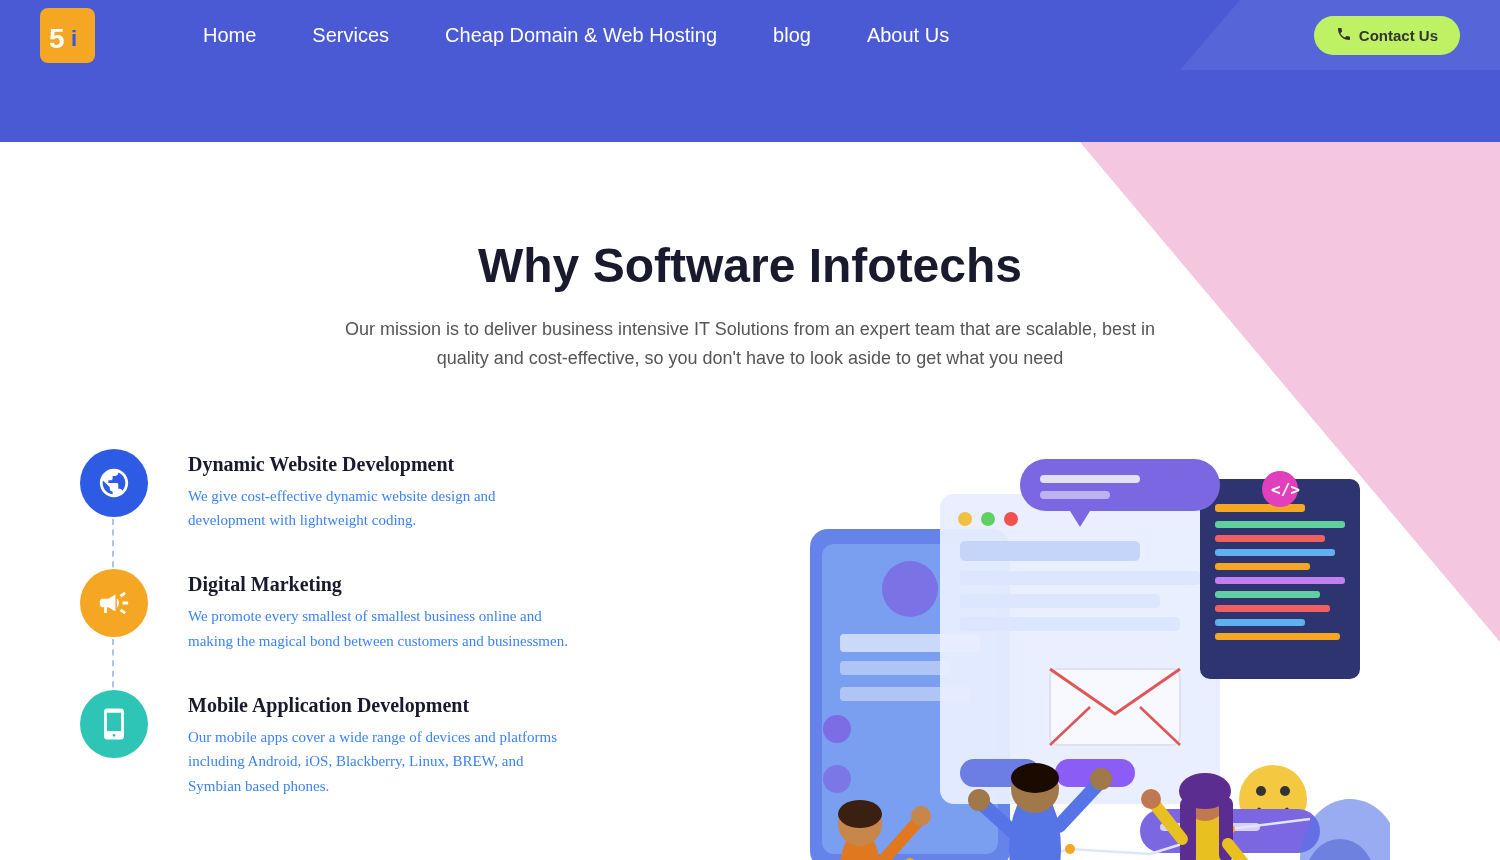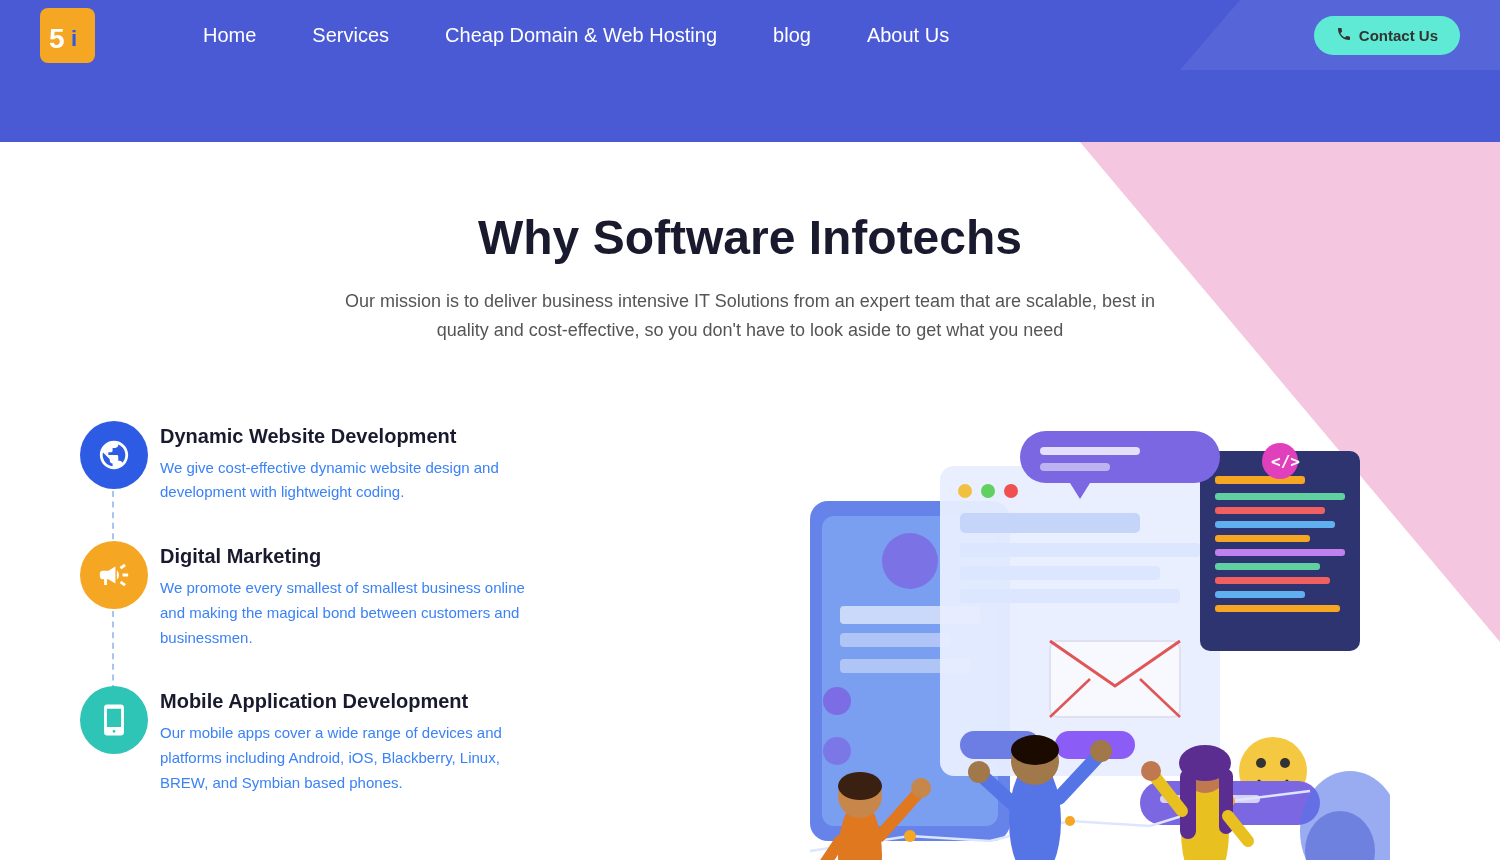--- a/index.html
+++ b/index.html
@@ -37,21 +37,21 @@
     }
     .nav-link {
       color: #fff;
       text-decoration: none;
       font-size: 20px;
       font-weight: 500;
       padding: 0 28px;
       white-space: nowrap;
     }
     .contact-btn {
-      background: #5eead4;
+      background: #bef264;
       color: #333;
       border: none;
       border-radius: 30px;
       padding: 10px 22px;
       font-size: 15px;
       font-weight: 600;
       cursor: pointer;
       display: flex;
       align-items: center;
       gap: 7px;
@@ -83,21 +83,21 @@
       width: 0;
       height: 0;
       border-style: solid;
       border-width: 0 420px 500px 0;
       border-color: transparent #f5c6e0 transparent transparent;
       z-index: 0;
     }
 
     .section-header {
       text-align: center;
-      padding: 68px 40px 30px;
+      padding: 96px 40px 30px;
       position: relative;
       z-index: 1;
     }
     .section-title {
       font-size: 48px;
       font-weight: 800;
       color: #1a1a2e;
       margin-bottom: 22px;
     }
     .section-subtitle {
@@ -119,23 +119,24 @@
 
     
     .features-col {
       width: 580px;
       flex-shrink: 0;
     }
 
     .feature-item {
       display: flex;
       align-items: flex-start;
-      gap: 12px;
+      gap: 40px;
       margin-bottom: 36px;
       position: relative;
+      font-family: Liberation Serif, serif;
     }
     .feature-item:not(:last-child)::after {
       content: '';
       position: absolute;
       left: 32px;
       top: 70px;
       width: 2px;
       height: 80px;
       border-left: 2px dashed #aac4f0;
     }

